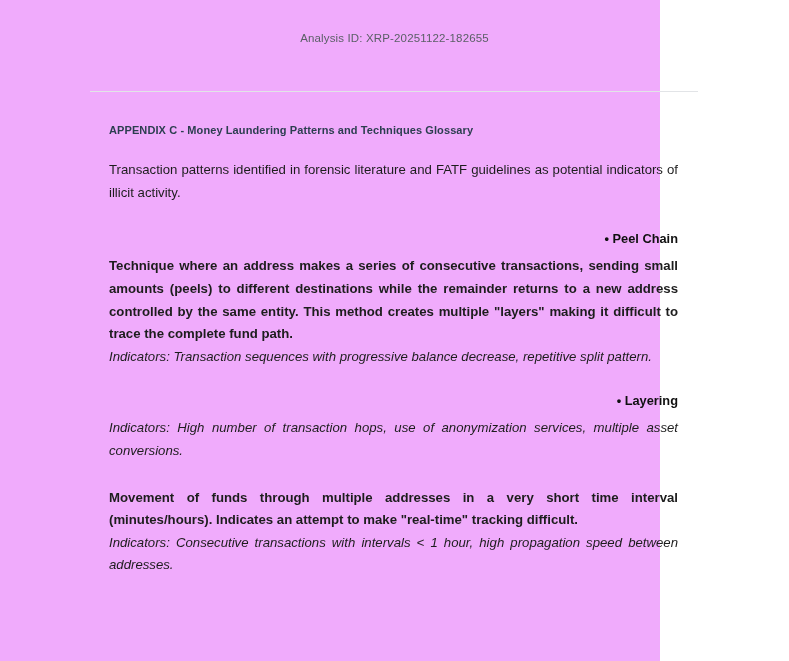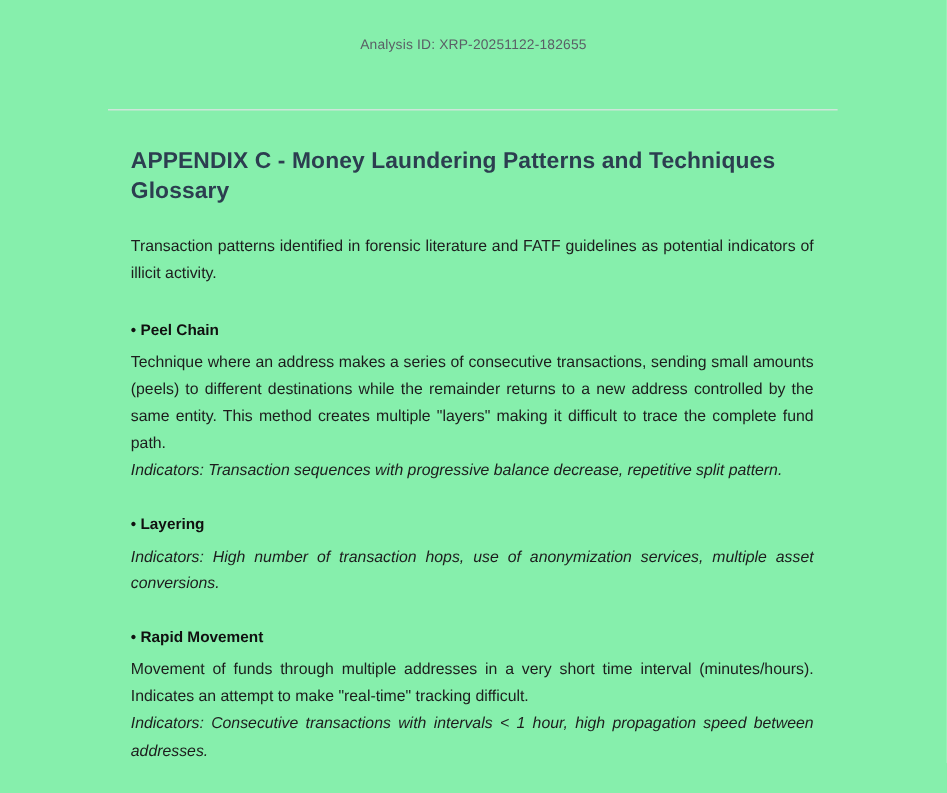--- a/index.html
+++ b/index.html
@@ -8,23 +8,23 @@
   }
   body {
     width: 789px;
     height: 661px;
     background: #ffffff;
     font-family: "Liberation Sans", sans-serif;
     overflow: hidden;
   }
   .page {
     position: relative;
-    width: 789px;
+    width: 660px;
     height: 661px;
-    background: #86efac;
+    background: #f0abfc;
     box-sizing: border-box;
   }
   .doc-header {
     position: absolute;
     top: 32px;
     left: 0;
     width: 789px;
     text-align: center;
     font-size: 11.5px;
     color: #5a5f66;
@@ -38,21 +38,21 @@
     height: 1px;
     background: #e2e4e7;
   }
   .content {
     position: absolute;
     top: 123px;
     left: 109px;
     width: 569px;
   }
   .doc-title {
-    font-size: 19px;
+    font-size: 11px;
     font-weight: bold;
     color: #2c3e50;
     letter-spacing: 0.1px;
     margin: 0 0 22px 0;
     line-height: 1.3;
   }
   .intro {
     font-size: 13.2px;
     color: #1d1d1d;
     text-align: justify;
@@ -61,27 +61,29 @@
   }
   .entry {
     margin: 0 0 24px 0;
   }
   .entry-title {
     font-size: 12.8px;
     font-weight: bold;
     color: #101010;
     margin: 0 0 7px 0;
     line-height: 18px;
+    text-align: right;
   }
   .entry-body {
     font-size: 13.2px;
     color: #1d1d1d;
     text-align: justify;
     line-height: 22.6px;
     margin: 0;
+    font-weight: bold;
   }
   .entry-indicators {
     font-size: 13.2px;
     color: #1d1d1d;
     font-style: italic;
     text-align: justify;
     line-height: 22.6px;
     margin: 0;
   }
   .entry-indicators.single {
@@ -108,19 +110,18 @@
       <p class="entry-body">Technique where an address makes a series of consecutive transactions, sending small amounts (peels) to different destinations while the remainder returns to a new address controlled by the same entity. This method creates multiple "layers" making it difficult to trace the complete fund path.</p>
       <p class="entry-indicators single">Indicators: Transaction sequences with progressive balance decrease, repetitive split pattern.</p>
     </div>
 
     <div class="entry">
       <div class="entry-title">• Layering</div>
       <p class="entry-indicators">Indicators: High number of transaction hops, use of anonymization services, multiple asset conversions.</p>
     </div>
 
     <div class="entry">
-      <div class="entry-title">• Rapid Movement</div>
       <p class="entry-body">Movement of funds through multiple addresses in a very short time interval (minutes/hours). Indicates an attempt to make "real-time" tracking difficult.</p>
       <p class="entry-indicators">Indicators: Consecutive transactions with intervals &lt; 1 hour, high propagation speed between addresses.</p>
     </div>
 
   </div>
 </div>
 
 </body></html>

